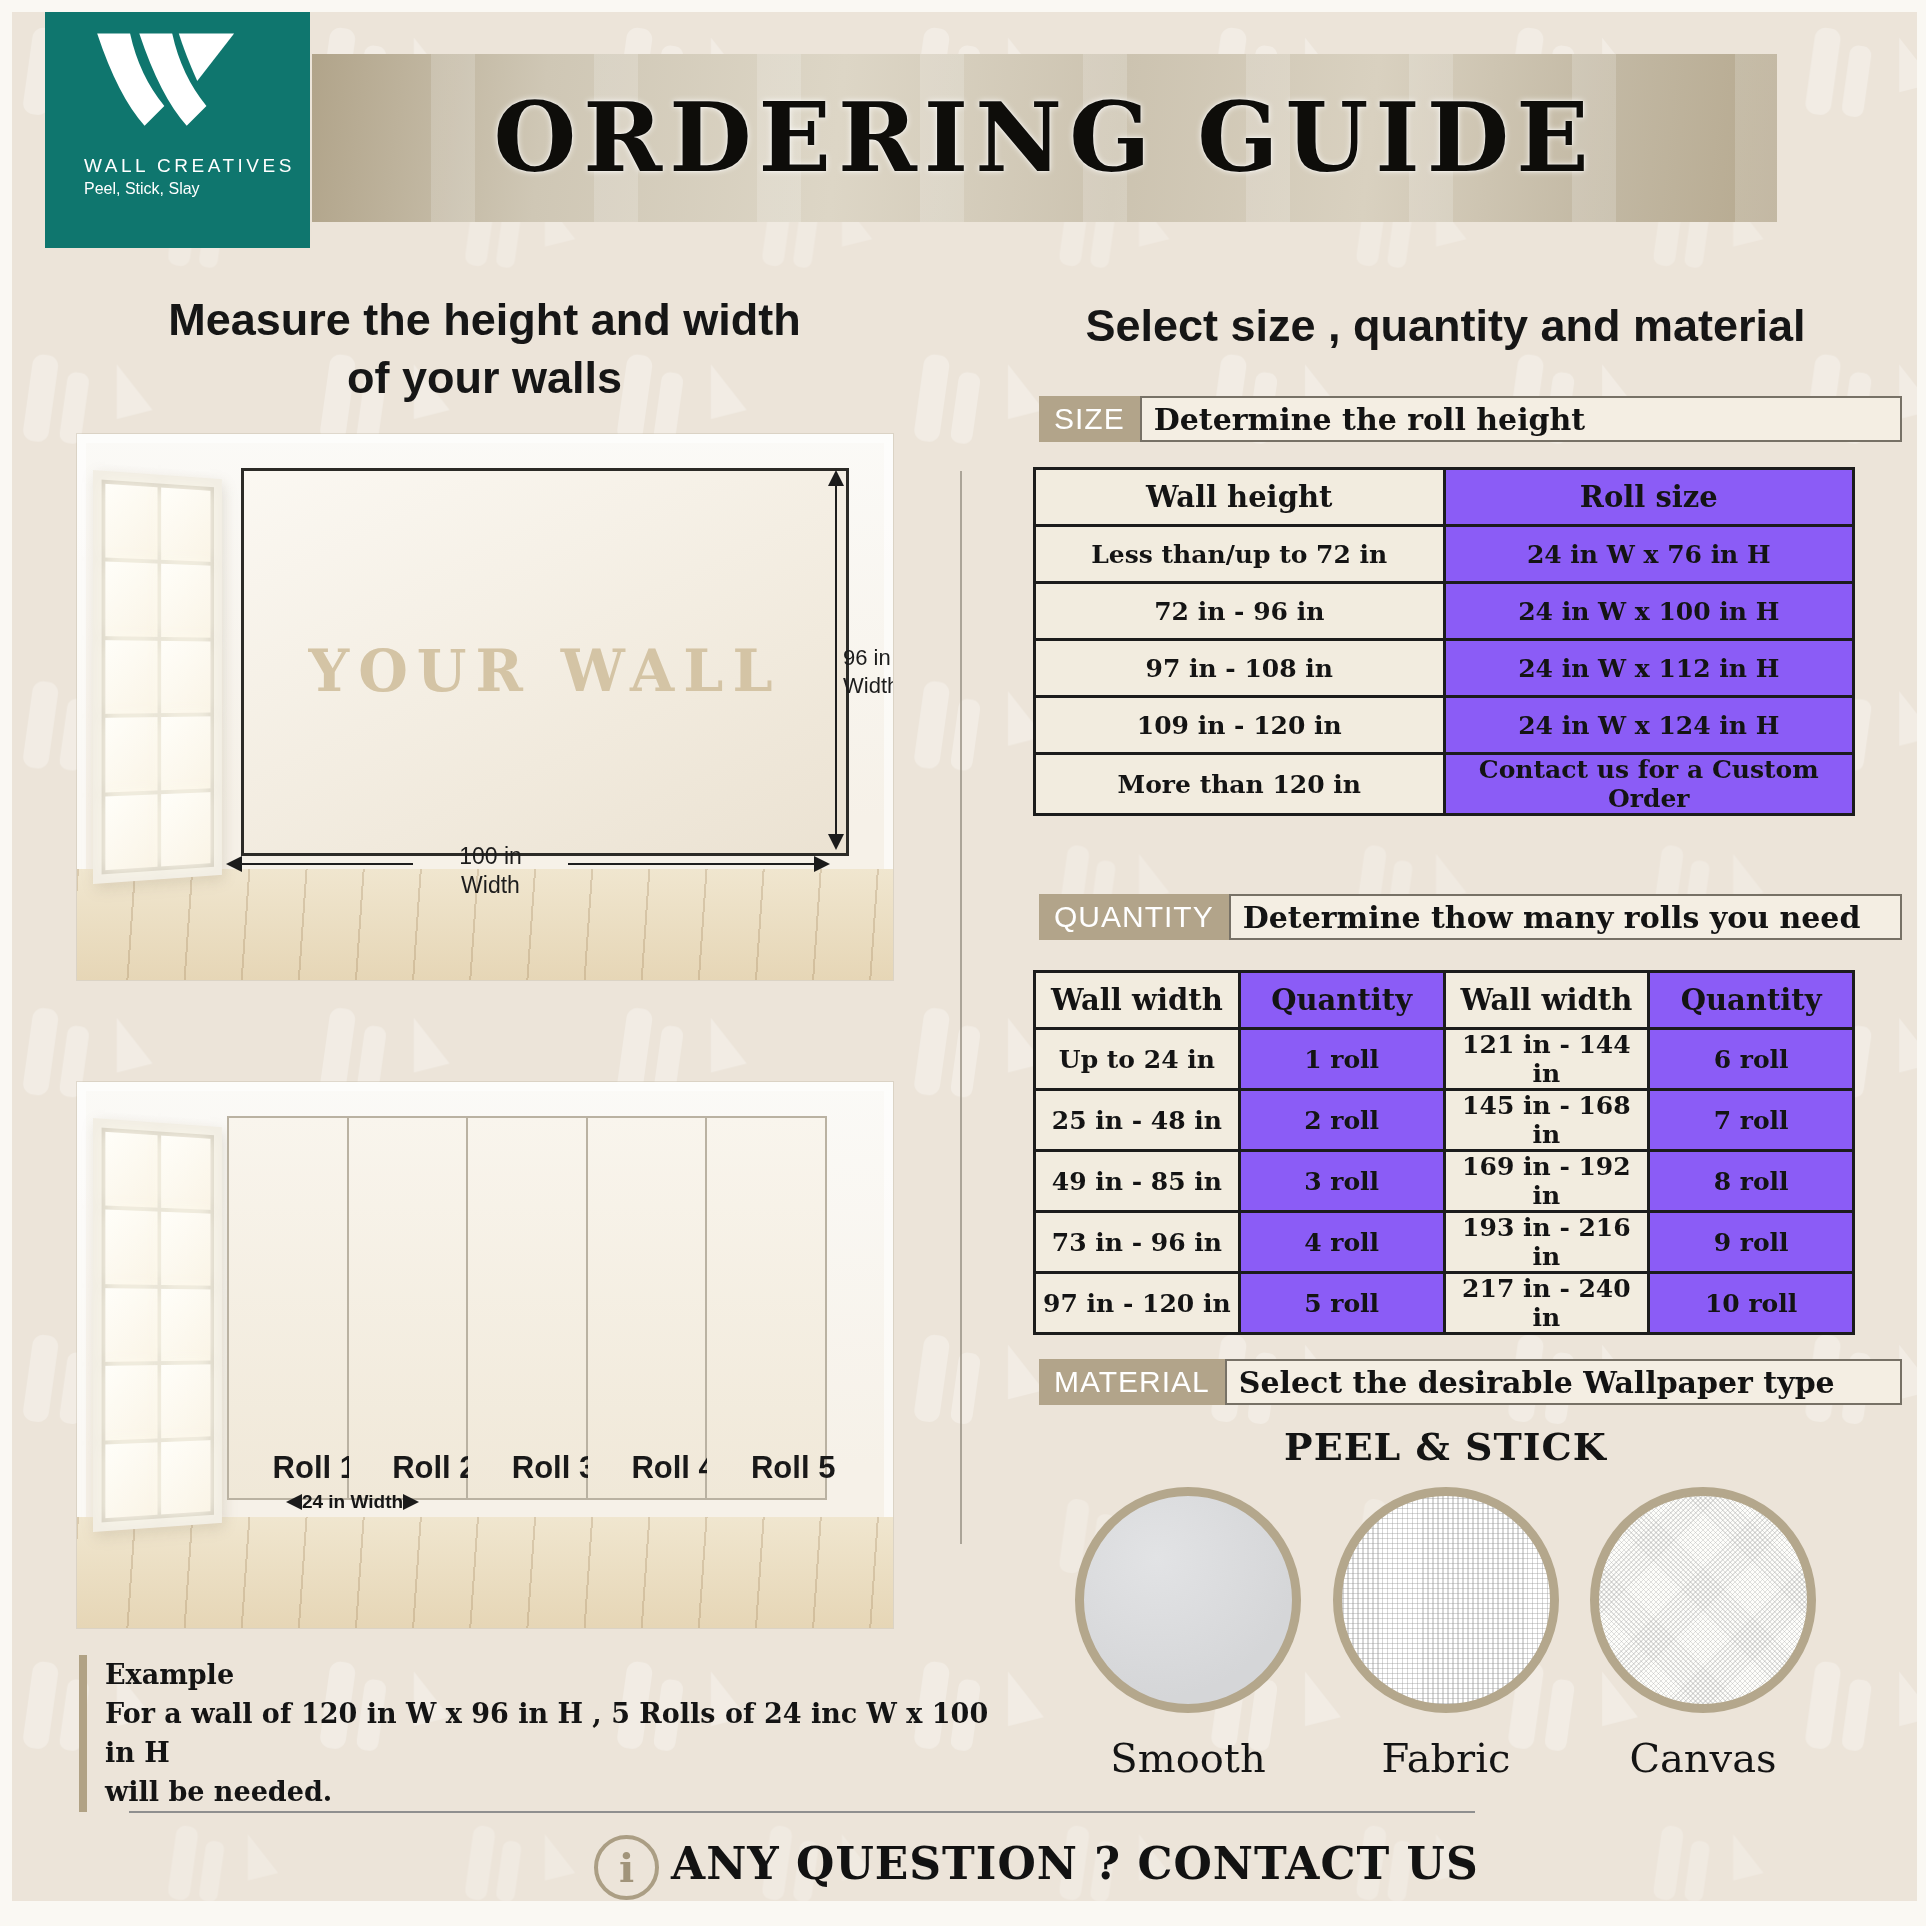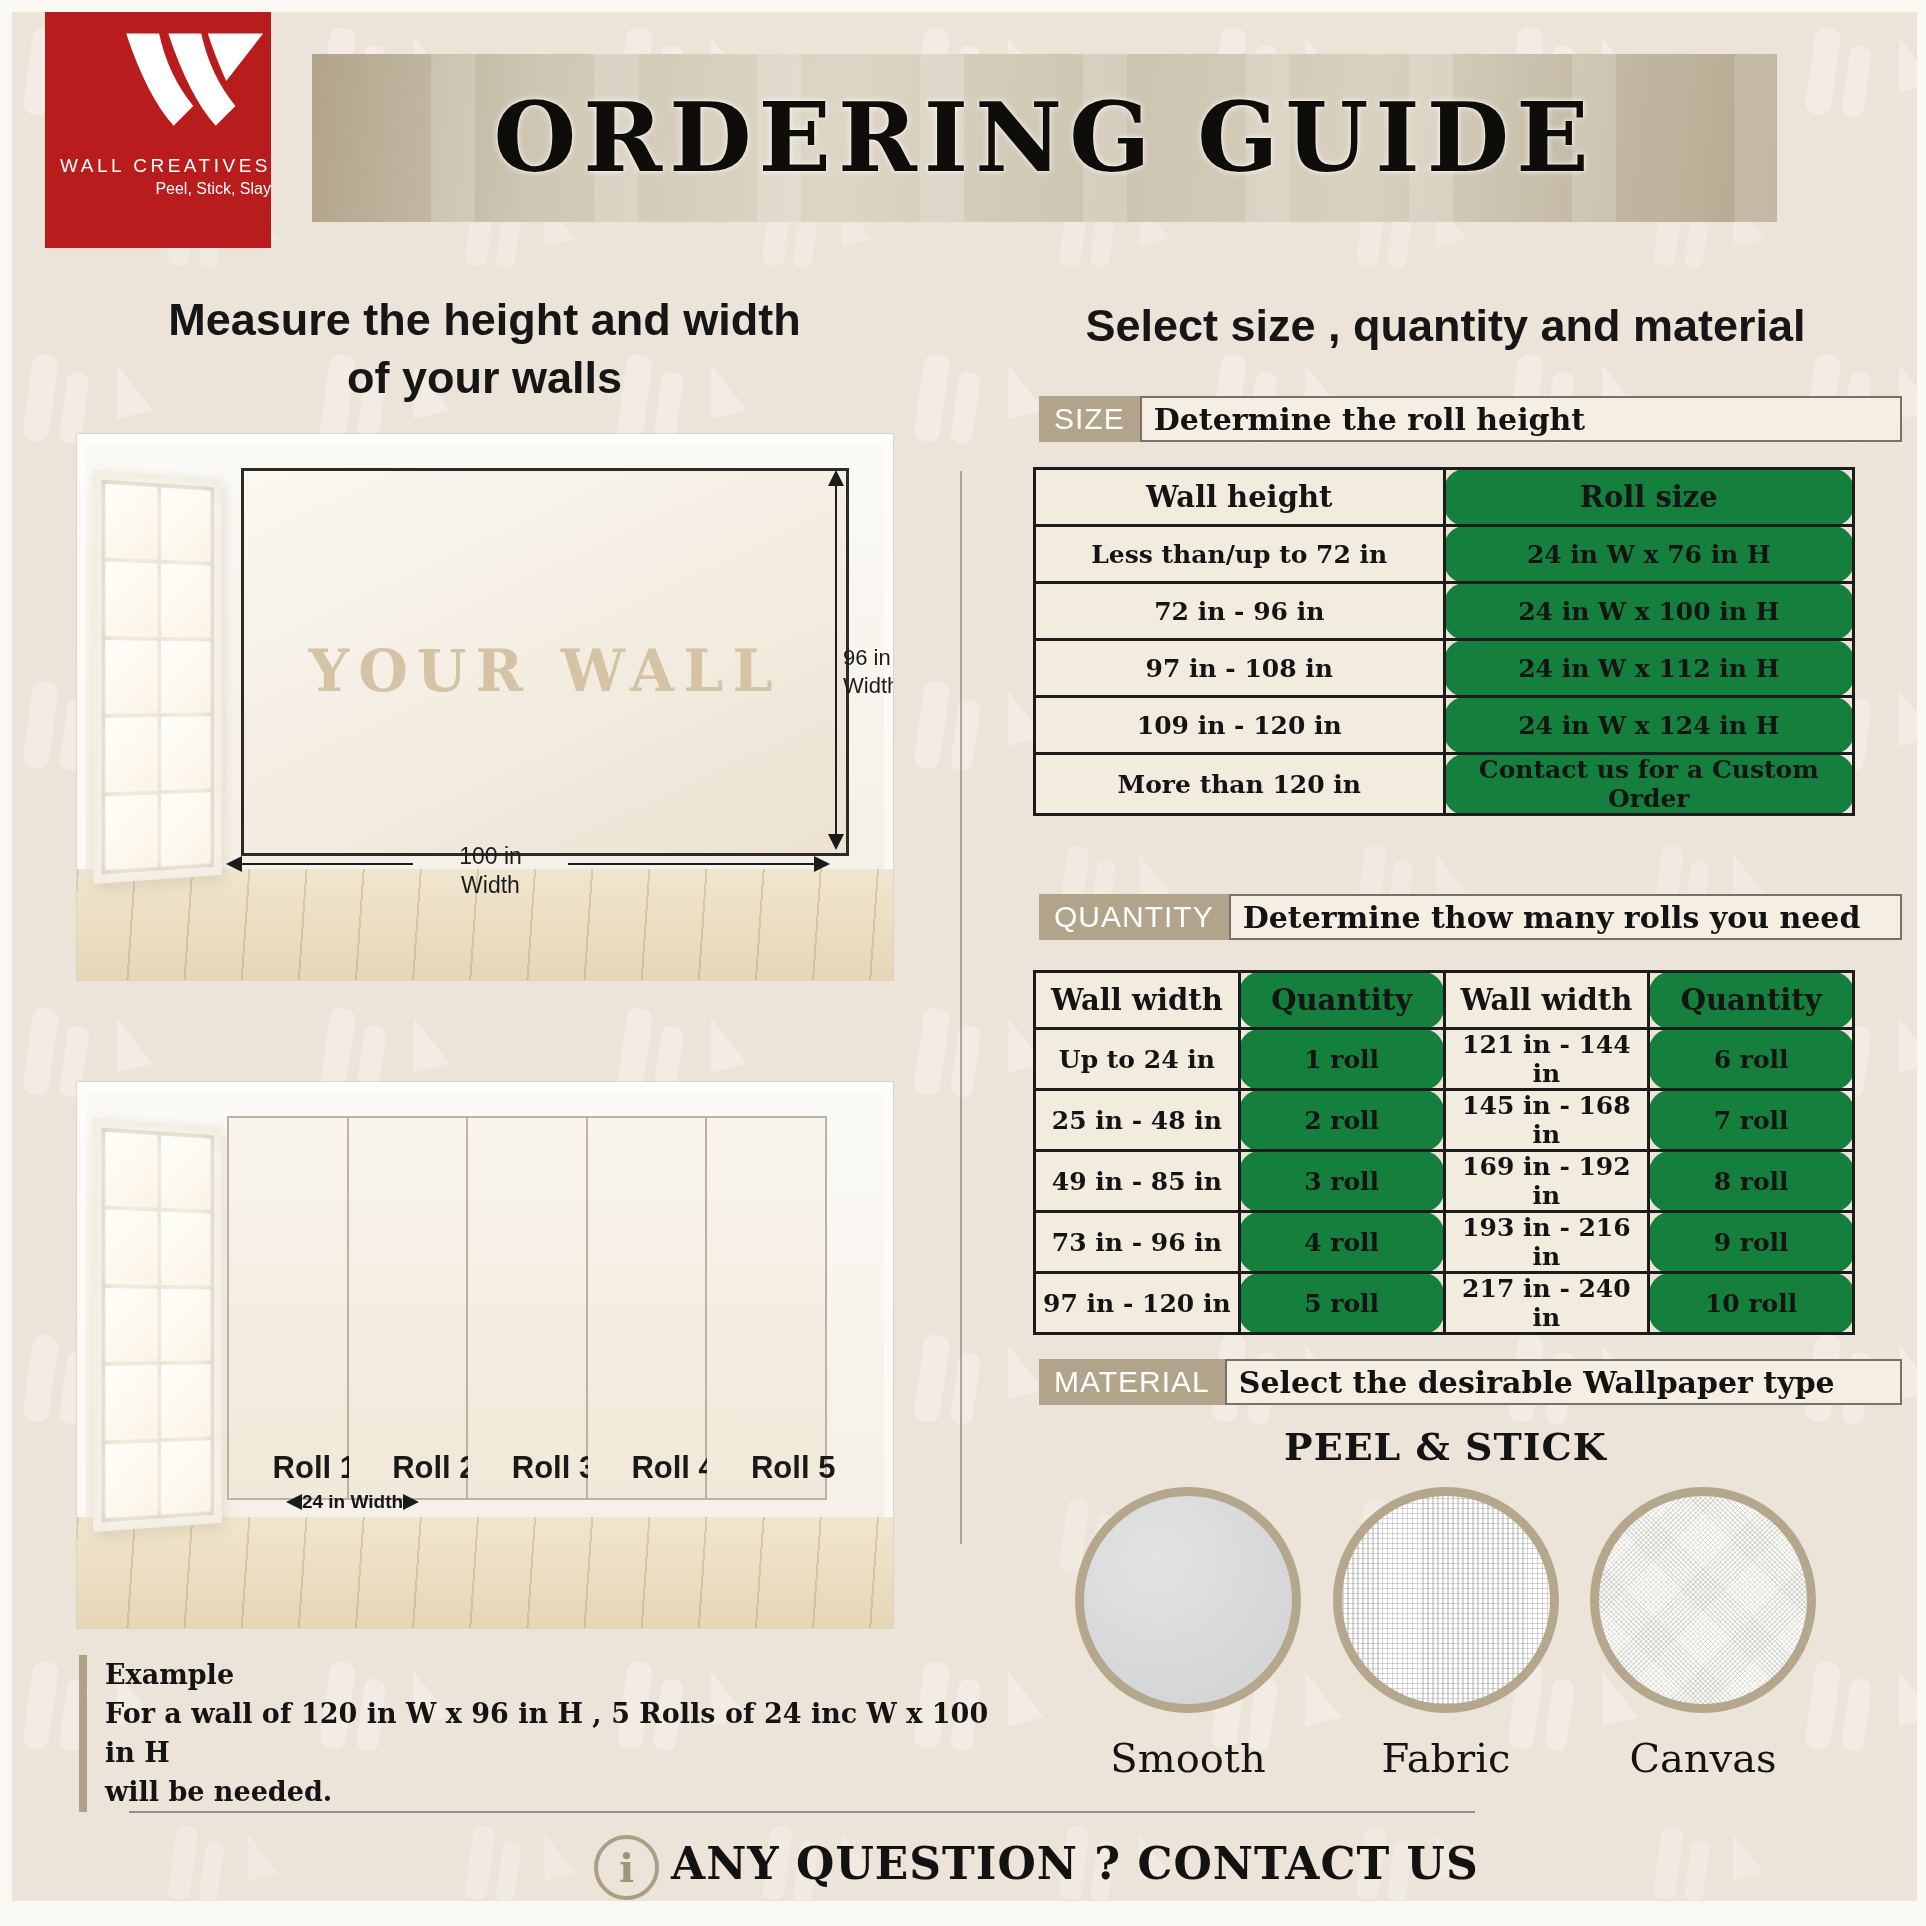--- a/index.html
+++ b/index.html
@@ -5,21 +5,21 @@
   html,body{margin:0;padding:0;background:#cfc8ba;}
   #page{position:relative;width:1927px;height:1927px;background:#ece4d9;overflow:hidden;
         font-family:"Liberation Sans",sans-serif;color:#141414;}
   .abs{position:absolute;}
 
   
   .bgpat{position:absolute;left:0;top:0;z-index:0;}
   .frame{position:absolute;background:#faf8f3;z-index:1;}
 
   
-  .logo-box{left:45px;top:12px;width:226px;height:236px;background:#b91c1c;z-index:3;text-align:right;}
+  .logo-box{left:45px;top:12px;width:226px;height:236px;background:#0f766e;z-index:3;text-align:left;padding-left:39px;}
   .logo-mark{margin-top:16px;}
   .logo-name{margin-top:4px;color:#fff;font-size:19px;letter-spacing:3.5px;}
   .logo-tag{color:#fff;font-size:16px;margin-top:3px;}
   .banner{left:312px;top:54px;width:1465px;height:168px;z-index:2;
           background:linear-gradient(96deg,#b1a48a 0%,#cfc7b5 16%,#ddd6c6 36%,#ccc3b0 55%,#d9d1c0 72%,#c2b8a3 88%,#b6a98f 100%);}
   .banner .streaks{position:absolute;inset:0;
           background:repeating-linear-gradient(90deg,rgba(255,255,255,0) 0 119px,rgba(255,255,255,.18) 119px 163px);}
   .banner h1{position:relative;margin:0;height:127px;line-height:168px;text-align:center;
           font-family:"DejaVu Serif",serif;font-weight:700;font-size:95px;letter-spacing:7px;color:#0e0d0a;
           text-shadow:0 0 6px rgba(255,255,255,.85),0 0 2px rgba(255,255,255,.9);}
@@ -70,21 +70,21 @@
        display:flex;align-items:center;white-space:nowrap;}
   .taglabel{flex:1;background:#f4eee3;border:2px solid #777166;display:flex;align-items:center;padding:0 12px;
        font-family:"DejaVu Serif",serif;font-weight:700;font-size:30px;color:#131313;white-space:nowrap;overflow:hidden;}
 
   table.otable{position:absolute;left:1033px;width:822px;border-collapse:collapse;table-layout:fixed;z-index:2;
        font-family:"DejaVu Serif",serif;font-weight:700;text-align:center;color:#141414;}
   .otable th,.otable td{border:3px solid #1c1c1c;height:54px;padding:0 6px;overflow:hidden;}
   .otable th{font-size:29px;}
   .otable td{font-size:25px;}
   .c-cream{background:#f2ecdf;}
-  .c-tan{background:#15803d;border-radius:21px;}
+  .c-tan{background:#8b5cf6;}
 
   .peel{left:990px;top:1424px;width:911px;text-align:center;z-index:2;
         font-family:"DejaVu Serif",serif;font-weight:700;font-size:38px;letter-spacing:1px;}
   .mat-circle{width:226px;height:226px;border-radius:50%;border:9px solid #b4a78c;z-index:2;box-sizing:border-box;}
   .mat-smooth{background:radial-gradient(circle at 35% 30%,#e2e3e5,#d5d6d8 70%);}
   .mat-fabric{background:
         repeating-linear-gradient(0deg,rgba(148,148,148,.38) 0 1.5px,rgba(0,0,0,0) 1.5px 5px),
         repeating-linear-gradient(90deg,rgba(148,148,148,.38) 0 1.5px,rgba(0,0,0,0) 1.5px 5px),#ffffff;}
   .mat-canvas{background:
         repeating-linear-gradient(45deg,rgba(155,155,155,.30) 0 1px,rgba(0,0,0,0) 1px 3.5px),

